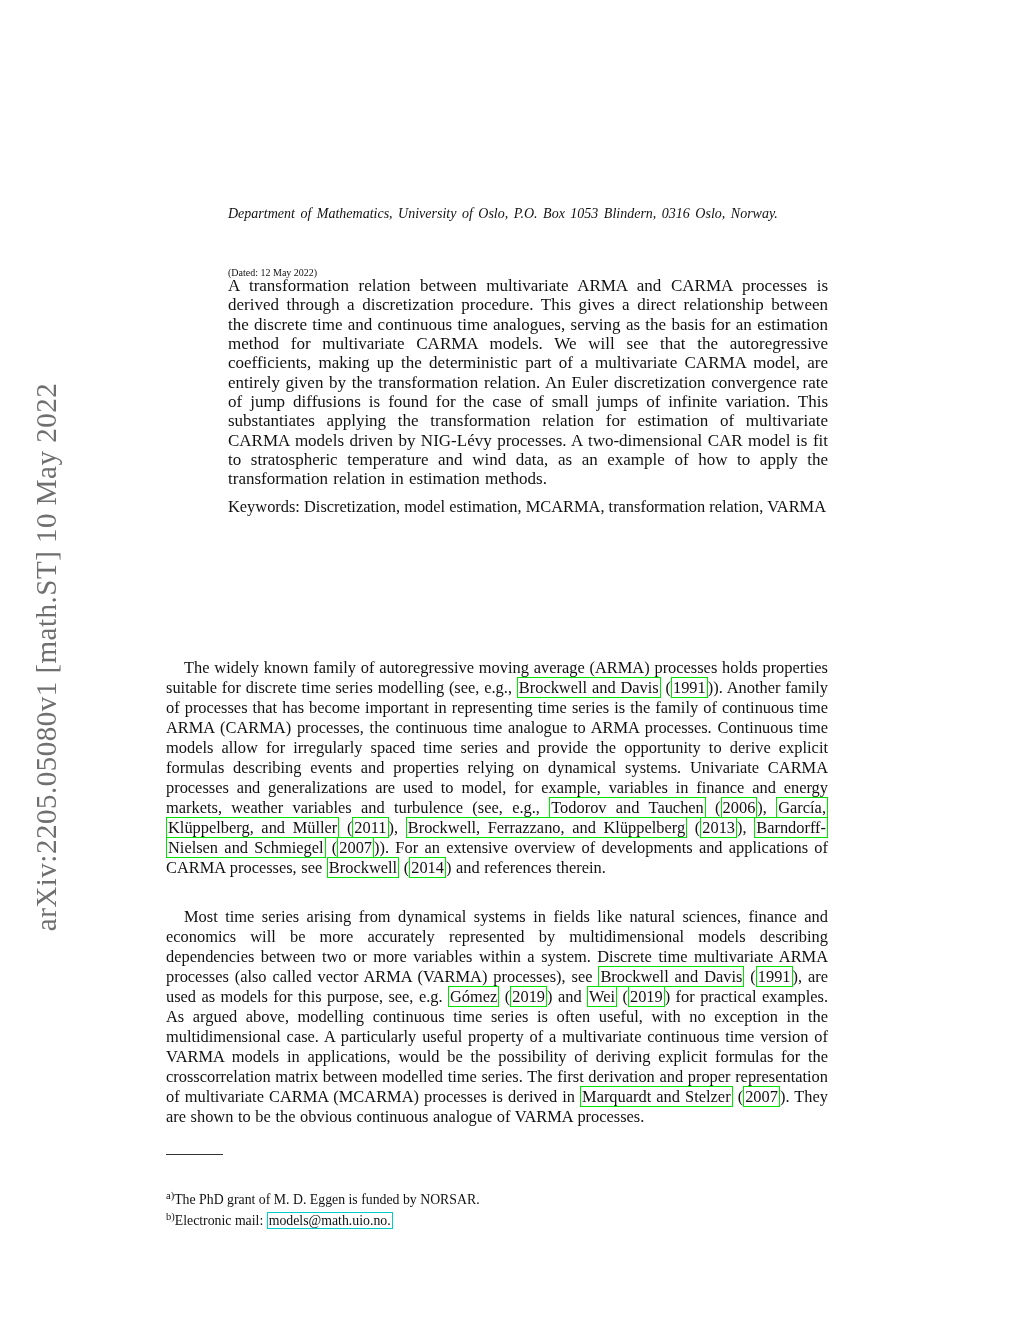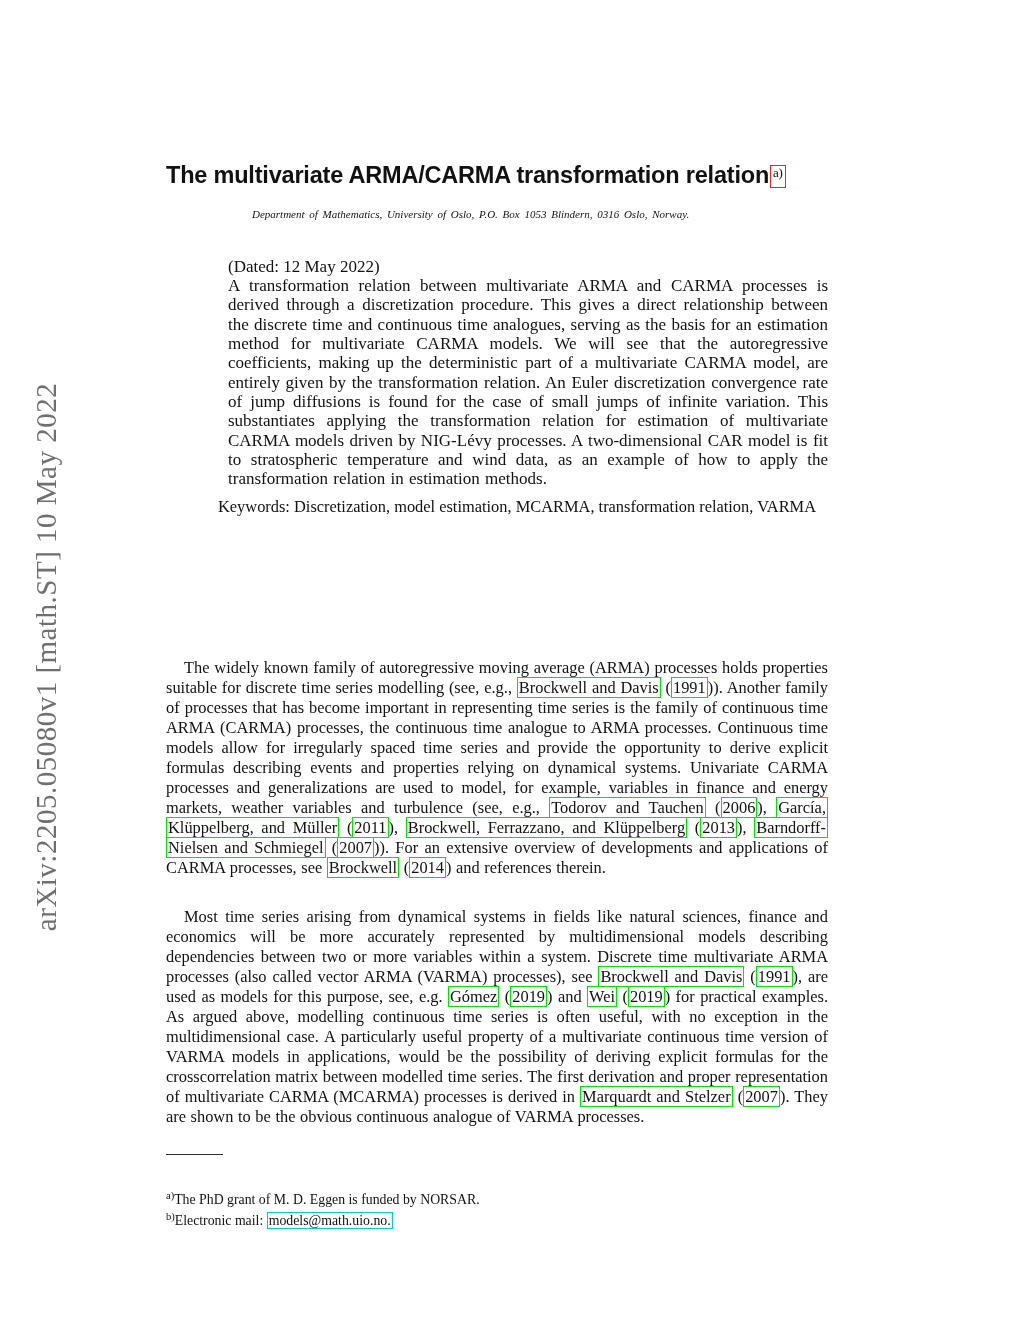--- a/index.html
+++ b/index.html
@@ -44,37 +44,36 @@
   }
   .title .sup-box{font-size:13px;line-height:13px;}
   .author{
     left:228px;top:186px;width:600px;
     font-family:"Liberation Sans", sans-serif;
     font-size:14.5px;line-height:18px;
   }
   .author .sup-box{font-size:11px;line-height:11px;padding:0 1px 4px 1px;vertical-align:4px;}
   .affiliation{
     left:228px;top:206px;width:604px;
-    font-style:italic;font-size:11px;line-height:16.5px;
+    font-style:italic;font-size:14px;line-height:16.5px;
     word-spacing:2px;
-    margin-left:24px;
   }
   .dated{
-    left:228px;top:258px;width:600px;
-    font-size:17px;line-height:17px;
+    left:228px;top:264px;width:600px;
+    font-size:10px;line-height:17px;
   }
   
   .abstract{
     left:228px;top:276px;width:600px;
     font-size:17px;line-height:19.35px;
     text-align:justify;
     word-spacing:1px;
   }
   .keywords{
-    left:218px;top:497px;width:600px;
+    left:228px;top:497px;width:600px;
     font-size:16.4px;line-height:19.35px;
   }
   
   .sec-heading{
     left:166px;top:600px;width:662px;
     font-family:"Liberation Sans", sans-serif;
     font-weight:700;font-size:14.5px;line-height:18px;
     letter-spacing:0.2px;
   }
   .sec-heading .sec-num{display:inline-block;width:27px;}
@@ -112,21 +111,20 @@
     vertical-align:5px;
   }
 </style>
 </head>
 <body>
 
 <div class="page">
 
   <div class="arxiv-side">arXiv:2205.05080v1  [math.ST]  10 May 2022</div>
 
-  <h1 class="abs title"><span>The multivariate ARMA/CARMA transformation relation</span><span class="sup-box">a)</span></h1>
 
 
   <div class="abs affiliation">Department of Mathematics, University of Oslo, P.O. Box 1053 Blindern, 0316 Oslo, Norway.</div>
 
   <div class="abs dated">(Dated: 12 May 2022)</div>
 
   <div class="abs abstract">A transformation relation between multivariate ARMA and CARMA processes is derived through a discretization procedure. This gives a direct relationship between the discrete time and continuous time analogues, serving as the basis for an estimation method for multivariate CARMA models. We will see that the autoregressive coefficients, making up the deterministic part of a multivariate CARMA model, are entirely given by the transformation relation. An Euler discretization convergence rate of jump diffusions is found for the case of small jumps of infinite variation. This substantiates applying the transformation relation for estimation of multivariate CARMA models driven by NIG-Lévy processes. A two-dimensional CAR model is fit to stratospheric temperature and wind data, as an example of how to apply the transformation relation in estimation methods.</div>
 
   <div class="abs keywords">Keywords: Discretization, model estimation, MCARMA, transformation relation, VARMA</div>
 

